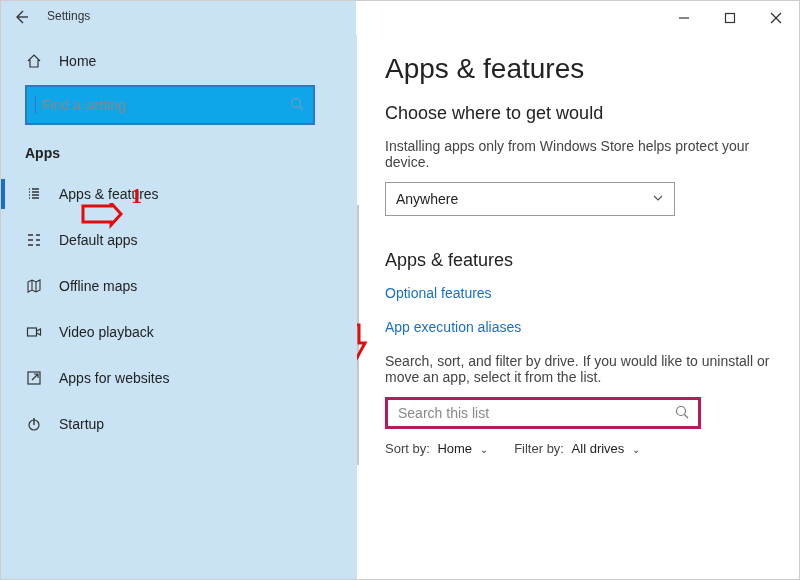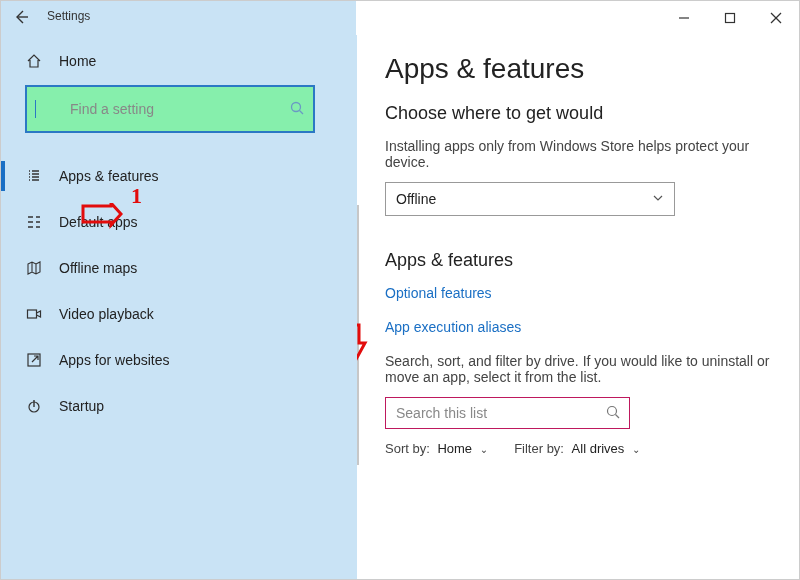--- a/index.html
+++ b/index.html
@@ -57,28 +57,27 @@
   .home-row {
     display: flex;
     align-items: center;
     gap: 16px;
     font-size: 14px;
     margin: 6px 0 16px 0;
     cursor: pointer;
   }
   .search-box {
     width: 290px;
-    height: 48px;
+    height: 40px;
     border: 2px solid #2b78c4;
-    background: #86efac;
+    background: #0ea5e9;
     display: flex;
     align-items: center;
     padding: 0 8px;
     margin-bottom: 20px;
-    gap: 28px;
   }
   .search-box input {
     flex: 1;
     border: none;
     outline: none;
     font-size: 14px;
     color: #333;
     background: transparent;
   }
   .search-box input::placeholder { color: #888; }
@@ -131,22 +130,22 @@
     display: flex; align-items: center;
     padding: 0 10px;
     justify-content: space-between;
     cursor: pointer;
     margin-bottom: 34px;
   }
   .select-box .chev { font-size: 11px; color: #555; }
   .sect-h2 { font-size: 18px; margin: 0 0 14px 0; }
   .link { color: #1a6fc4; cursor: pointer; margin-bottom: 18px; display: inline-block; font-size:14px; }
   .filter-input {
-    width: 245px; height: 32px;
-    border: 1px solid #be185d;
+    width: 316px; height: 32px;
+    border: 3px solid #be185d;
     display: flex; align-items: center;
     padding: 0 8px;
     margin-bottom: 12px;
   }
   .filter-input input {
     border: none; outline: none; flex: 1; font-size: 14px; color:#333;
   }
   .filter-input input::placeholder { color:#888; }
   .sort-row { font-size: 13px; color:#444; display:flex; gap:26px; align-items:center; }
   .sort-row .val { color:#222; margin-left:4px; }
@@ -206,20 +205,21 @@
         <span class="caret"></span>
         <input type="text" placeholder="Find a setting" style="">
         <span>
           <svg width="16" height="16" viewBox="0 0 16 16">
               <circle cx="7" cy="7" r="4.5" stroke="#6a99c4" stroke-width="1.3" fill="none"></circle>
               <line x1="10.5" y1="10.5" x2="14" y2="14" stroke="#6a99c4" stroke-width="1.3"></line>
             </svg>
         </span>
       </div>
 
+      <div class="section-label">Apps</div>
 
       <ul class="nav" id="nav">
           <li class="nav-item selected">
             <span class="nav-icon">
               <svg width="16" height="16" viewBox="0 0 16 16">
                 <path d="M3 3h1M3 6h1M3 9h1M3 12h1 M6 3h7M6 6h7M6 9h7M6 12h7" stroke="#333" stroke-width="1.4"></path>
               </svg>
             </span>
             <span>Apps &amp; features</span>
           </li>
@@ -278,21 +278,21 @@
 
     <div class="content">
       <div class="content-scroll-indicator"></div>
 
       <h1 class="page-title">Apps &amp; features</h1>
 
       <div class="sub-label">Choose where to get would</div>
       <div class="hint">Installing apps only from Windows Store helps protect your device.</div>
 
       <div class="select-box">
-        <span>Offline</span>
+        <span>Anywhere</span>
         <span class="chev">
           <svg width="12" height="12" viewBox="0 0 12 12">
               <path d="M2 4 L6 8 L10 4" stroke="#555" stroke-width="1.2" fill="none"></path>
             </svg>
         </span>
       </div>
 
       <div class="sect-h2">Apps &amp; features</div>
 
       <div><span class="link">Optional features</span></div>

